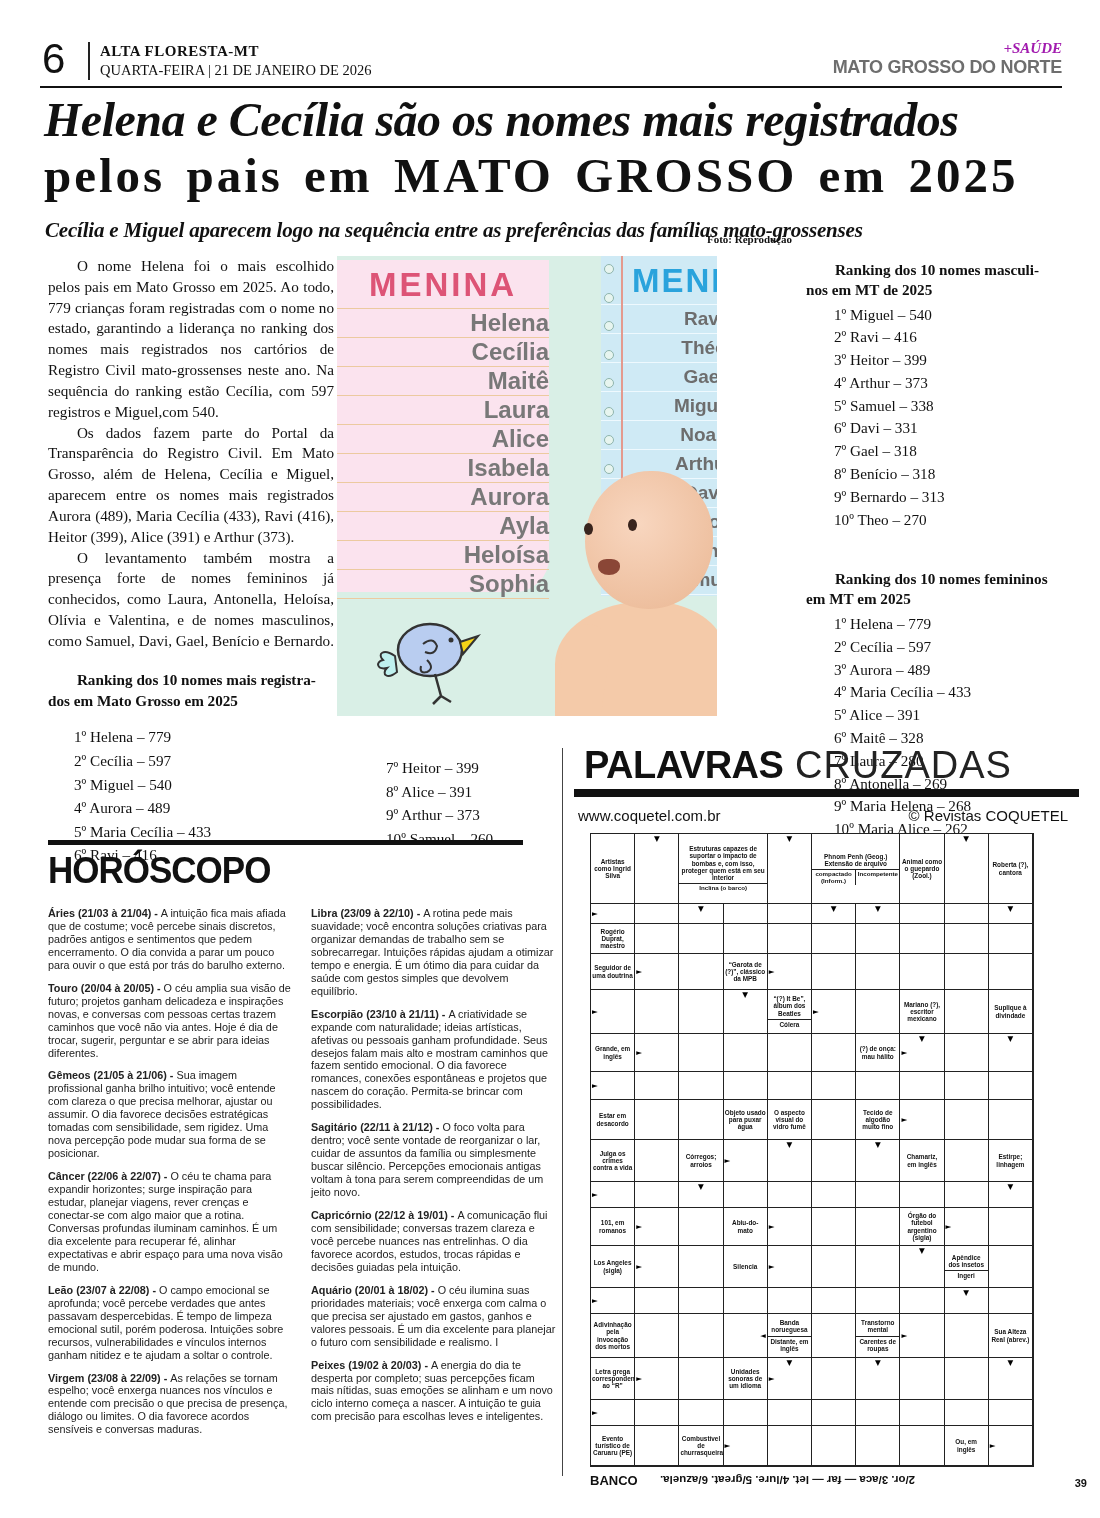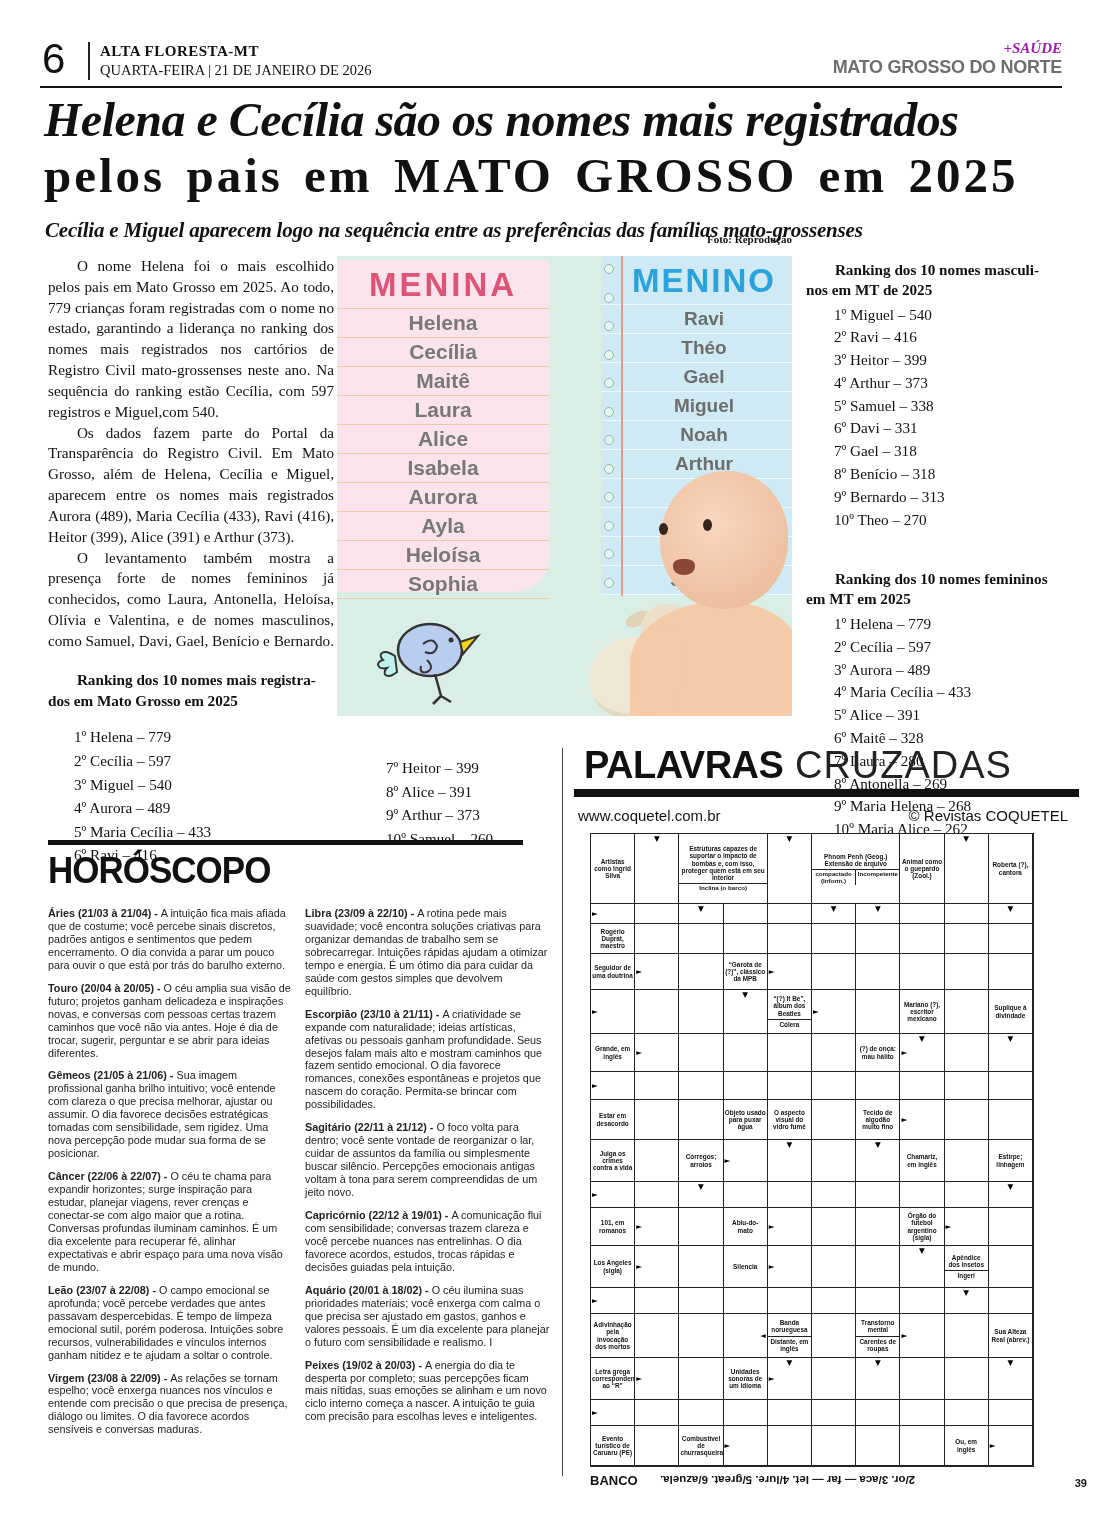--- a/index.html
+++ b/index.html
@@ -33,27 +33,27 @@
   #ranking-main-title{margin-top:18px;font-weight:bold;font-size:15.2px;}
   #ranking-main-title .rt1{display:block;text-indent:1.9em;}
   #ranking-main-title .rt2{display:block;}
   .rank-list{margin-top:14px;padding-left:26px;}
   .rank-item{font-size:15.2px;line-height:1.55;}
   #ranking-main-right{position:absolute;left:360px;top:742px;}
 
   
   #photo-credit{position:absolute;left:337px;top:233px;width:455px;text-align:right;
                 font-size:11px;font-weight:bold;}
-  #photo{position:absolute;left:337px;top:256px;width:455px;height:460px;background:#d9efe6;
+  #photo{position:absolute;left:337px;top:256px;width:380px;height:460px;background:#d9efe6;
          overflow:hidden;font-family:"Liberation Sans",sans-serif;}
   #panel-pink{position:absolute;left:0;top:4px;width:212px;height:332px;background:#fbe3ee;
               border-radius:0 0 34px 0;}
   #panel-pink .ptitle{height:48px;line-height:50px;text-align:center;font-size:33px;font-weight:bold;
               color:#dd5476;letter-spacing:3px;border-bottom:1px solid #ecca9f;}
-  .gname{height:28px;line-height:28px;text-align:center;font-size:21px;font-weight:bold;color:#787878;
+  .gname{height:28px;line-height:28px;text-align:right;font-size:24px;font-weight:bold;color:#787878;
          border-bottom:1px solid #ecca9f;}
   #paper-blue{position:absolute;left:226px;top:0;width:206px;height:340px;background:#cfeaf5;margin-left:38px;}
   #paper-blue .ptitle{height:48px;line-height:50px;text-align:center;font-size:33px;font-weight:bold;
               color:#2aa3dc;letter-spacing:2px;border-bottom:1.5px solid #eef9fe;}
   .bname{height:28px;line-height:28px;text-align:center;font-size:19px;font-weight:bold;color:#6d6d6d;
          border-bottom:1.5px solid #eef9fe;}
   #holes{position:absolute;left:3px;top:8px;bottom:8px;width:10px;display:flex;flex-direction:column;
          justify-content:space-between;}
   .hole{width:8px;height:8px;border:1.5px solid #8fb5ad;border-radius:50%;background:#e7f5ef;}
   #margin-line{position:absolute;left:20px;top:0;bottom:0;width:1.5px;background:#e49a8e;}
@@ -88,21 +88,21 @@
   .sb-title .rt2{display:block;}
   .sb-list{margin-top:4px;padding-left:28px;}
   .sb-list .rank-item{line-height:1.5;}
   #sidebar .block2{margin-top:38px;}
 
   
   #horoscope{position:absolute;left:48px;top:840px;width:512px;font-family:"Liberation Sans",sans-serif;}
   #horo-bar{width:475px;height:5px;background:#111;}
   #horo-title{font-size:35px;font-weight:bold;letter-spacing:-1px;margin-top:4px;
               transform:scaleY(1.06);transform-origin:left top;}
-  #horo-cols{margin-top:18px;display:flex;gap:12px;}
+  #horo-cols{margin-top:18px;display:flex;gap:18px;}
   .horo-col{width:245px;font-size:10.8px;line-height:1.2;color:#222;}
   .horo-item{margin:0 0 10px 0;}
   .horo-sign{font-weight:bold;}
 
   
   #xword-divider{position:absolute;left:562px;top:748px;width:1px;height:728px;background:#444;}
   #xword{position:absolute;left:574px;top:744px;width:512px;font-family:"Liberation Sans",sans-serif;}
   #x-title{font-size:38px;letter-spacing:-.5px;padding-left:10px;}
   #x-title .xb{font-weight:bold;}
   #x-title .xl{font-weight:normal;color:#222;letter-spacing:1px;}

